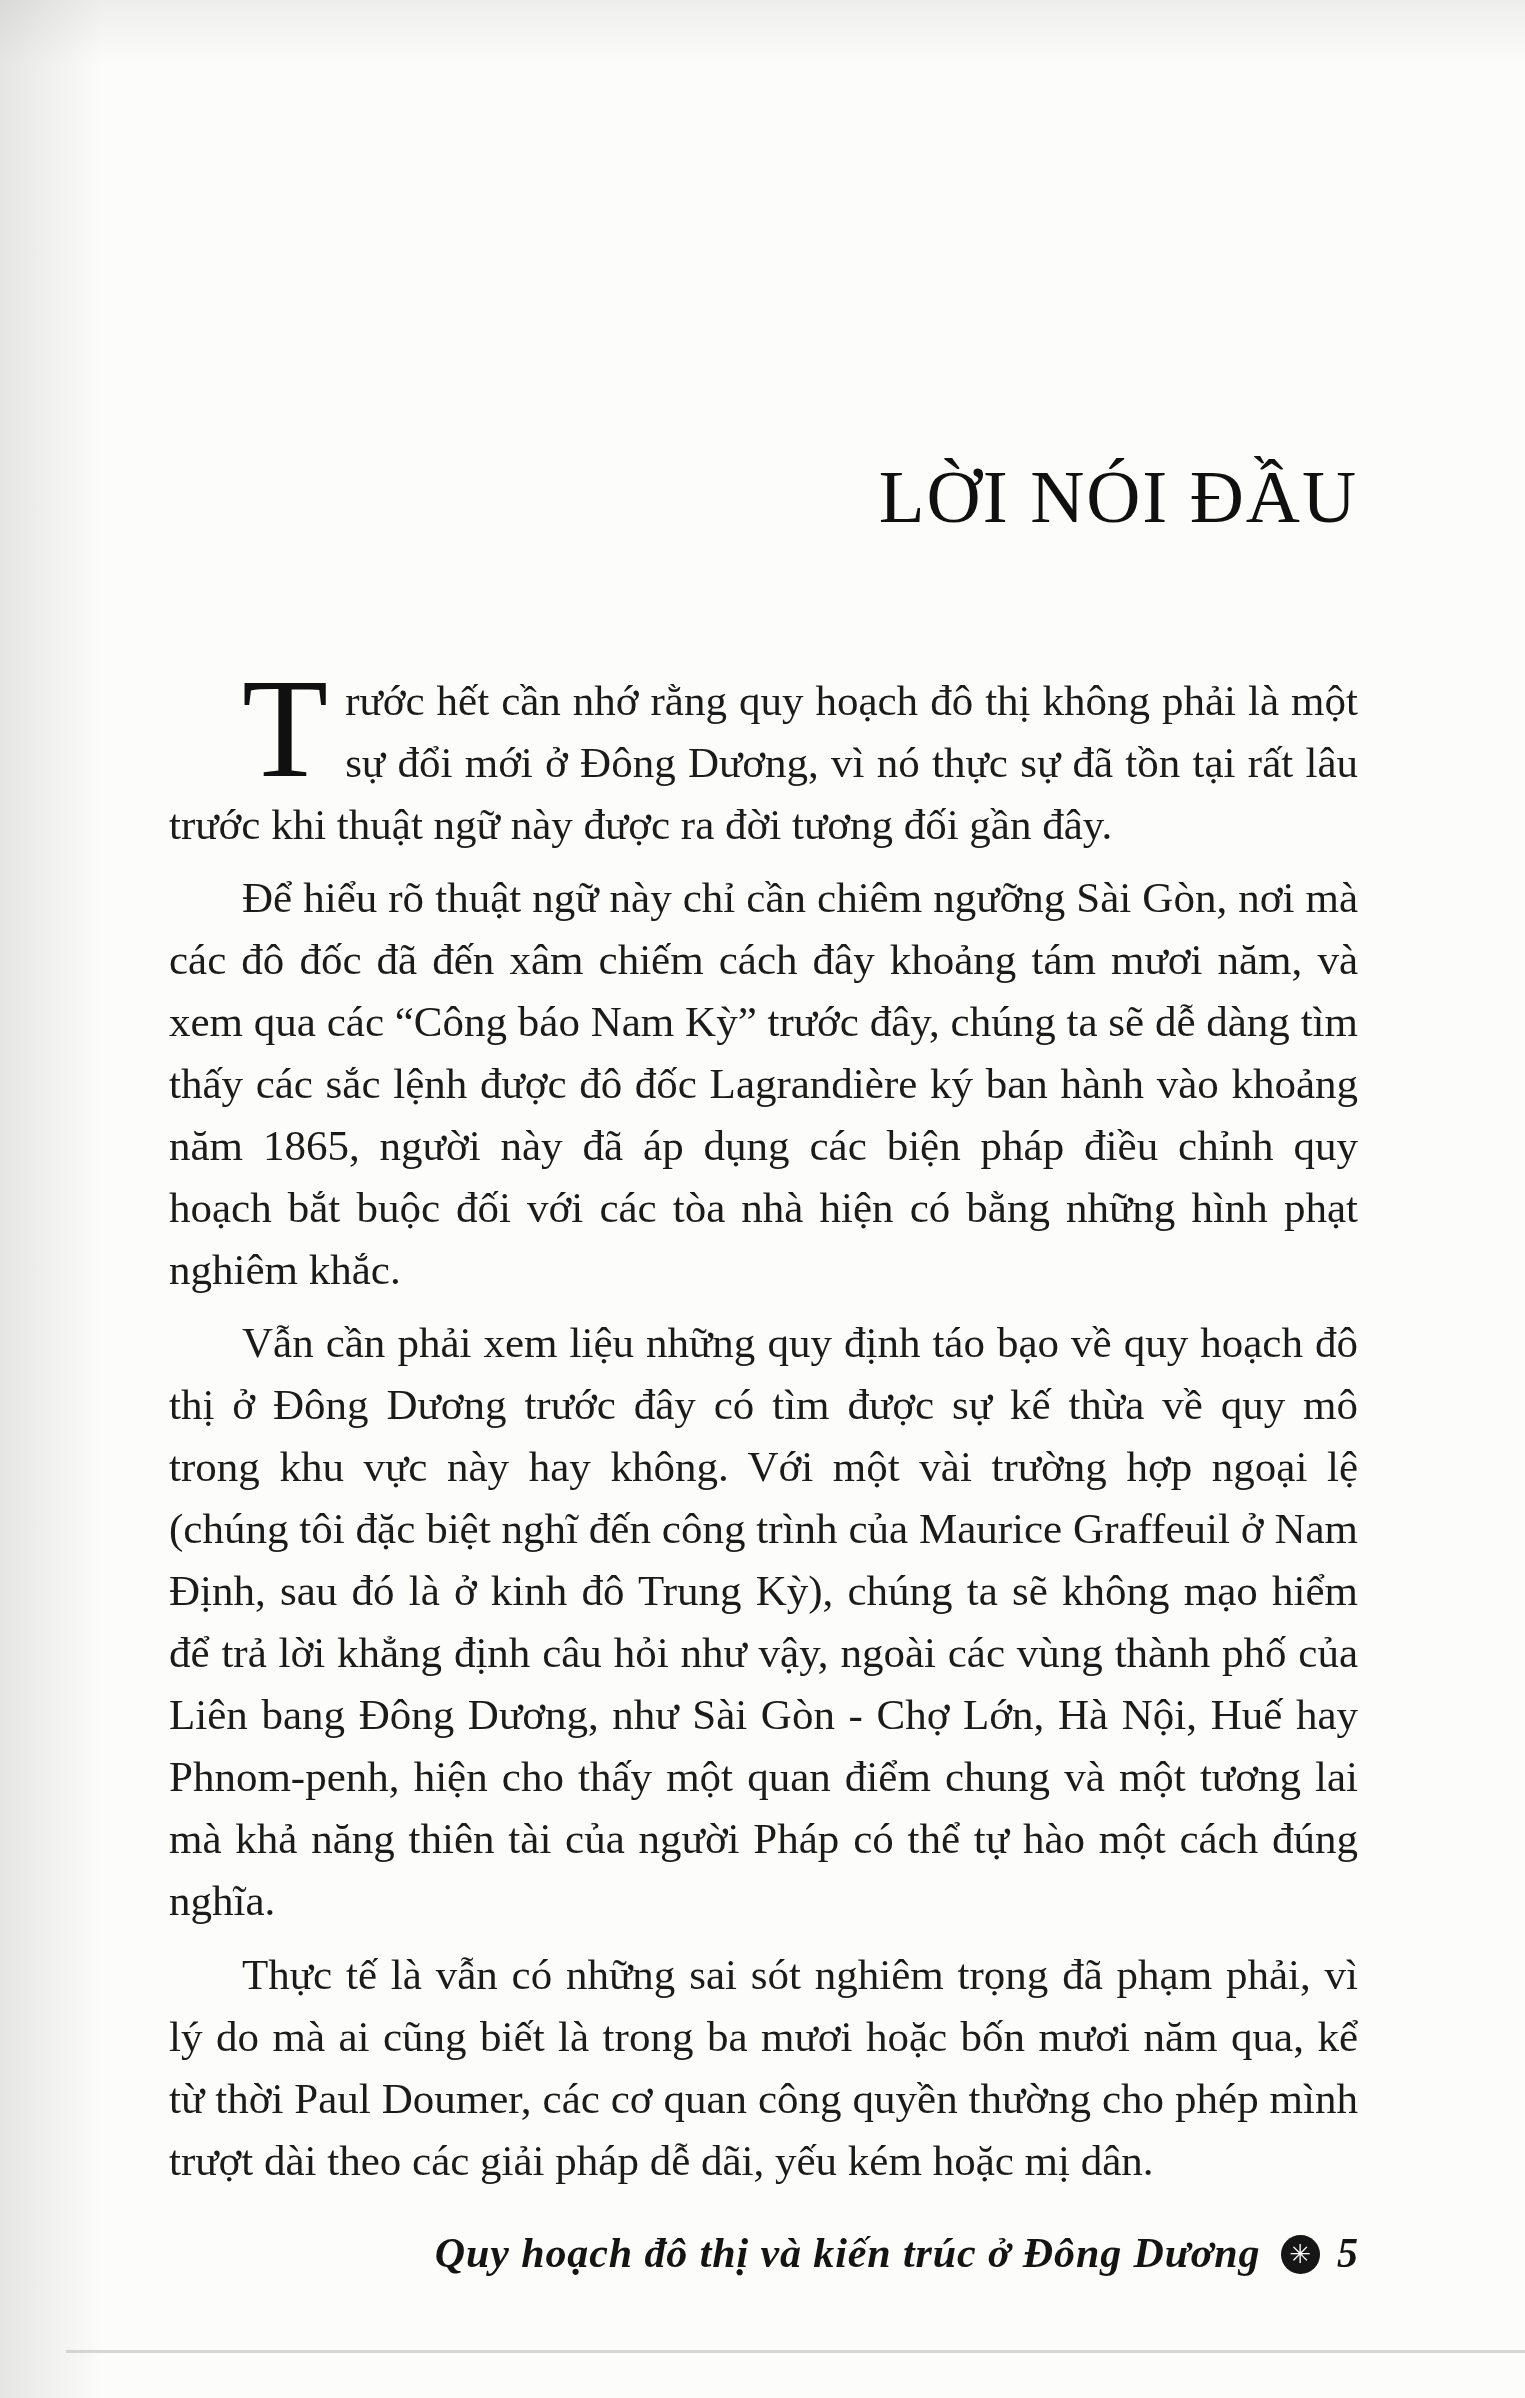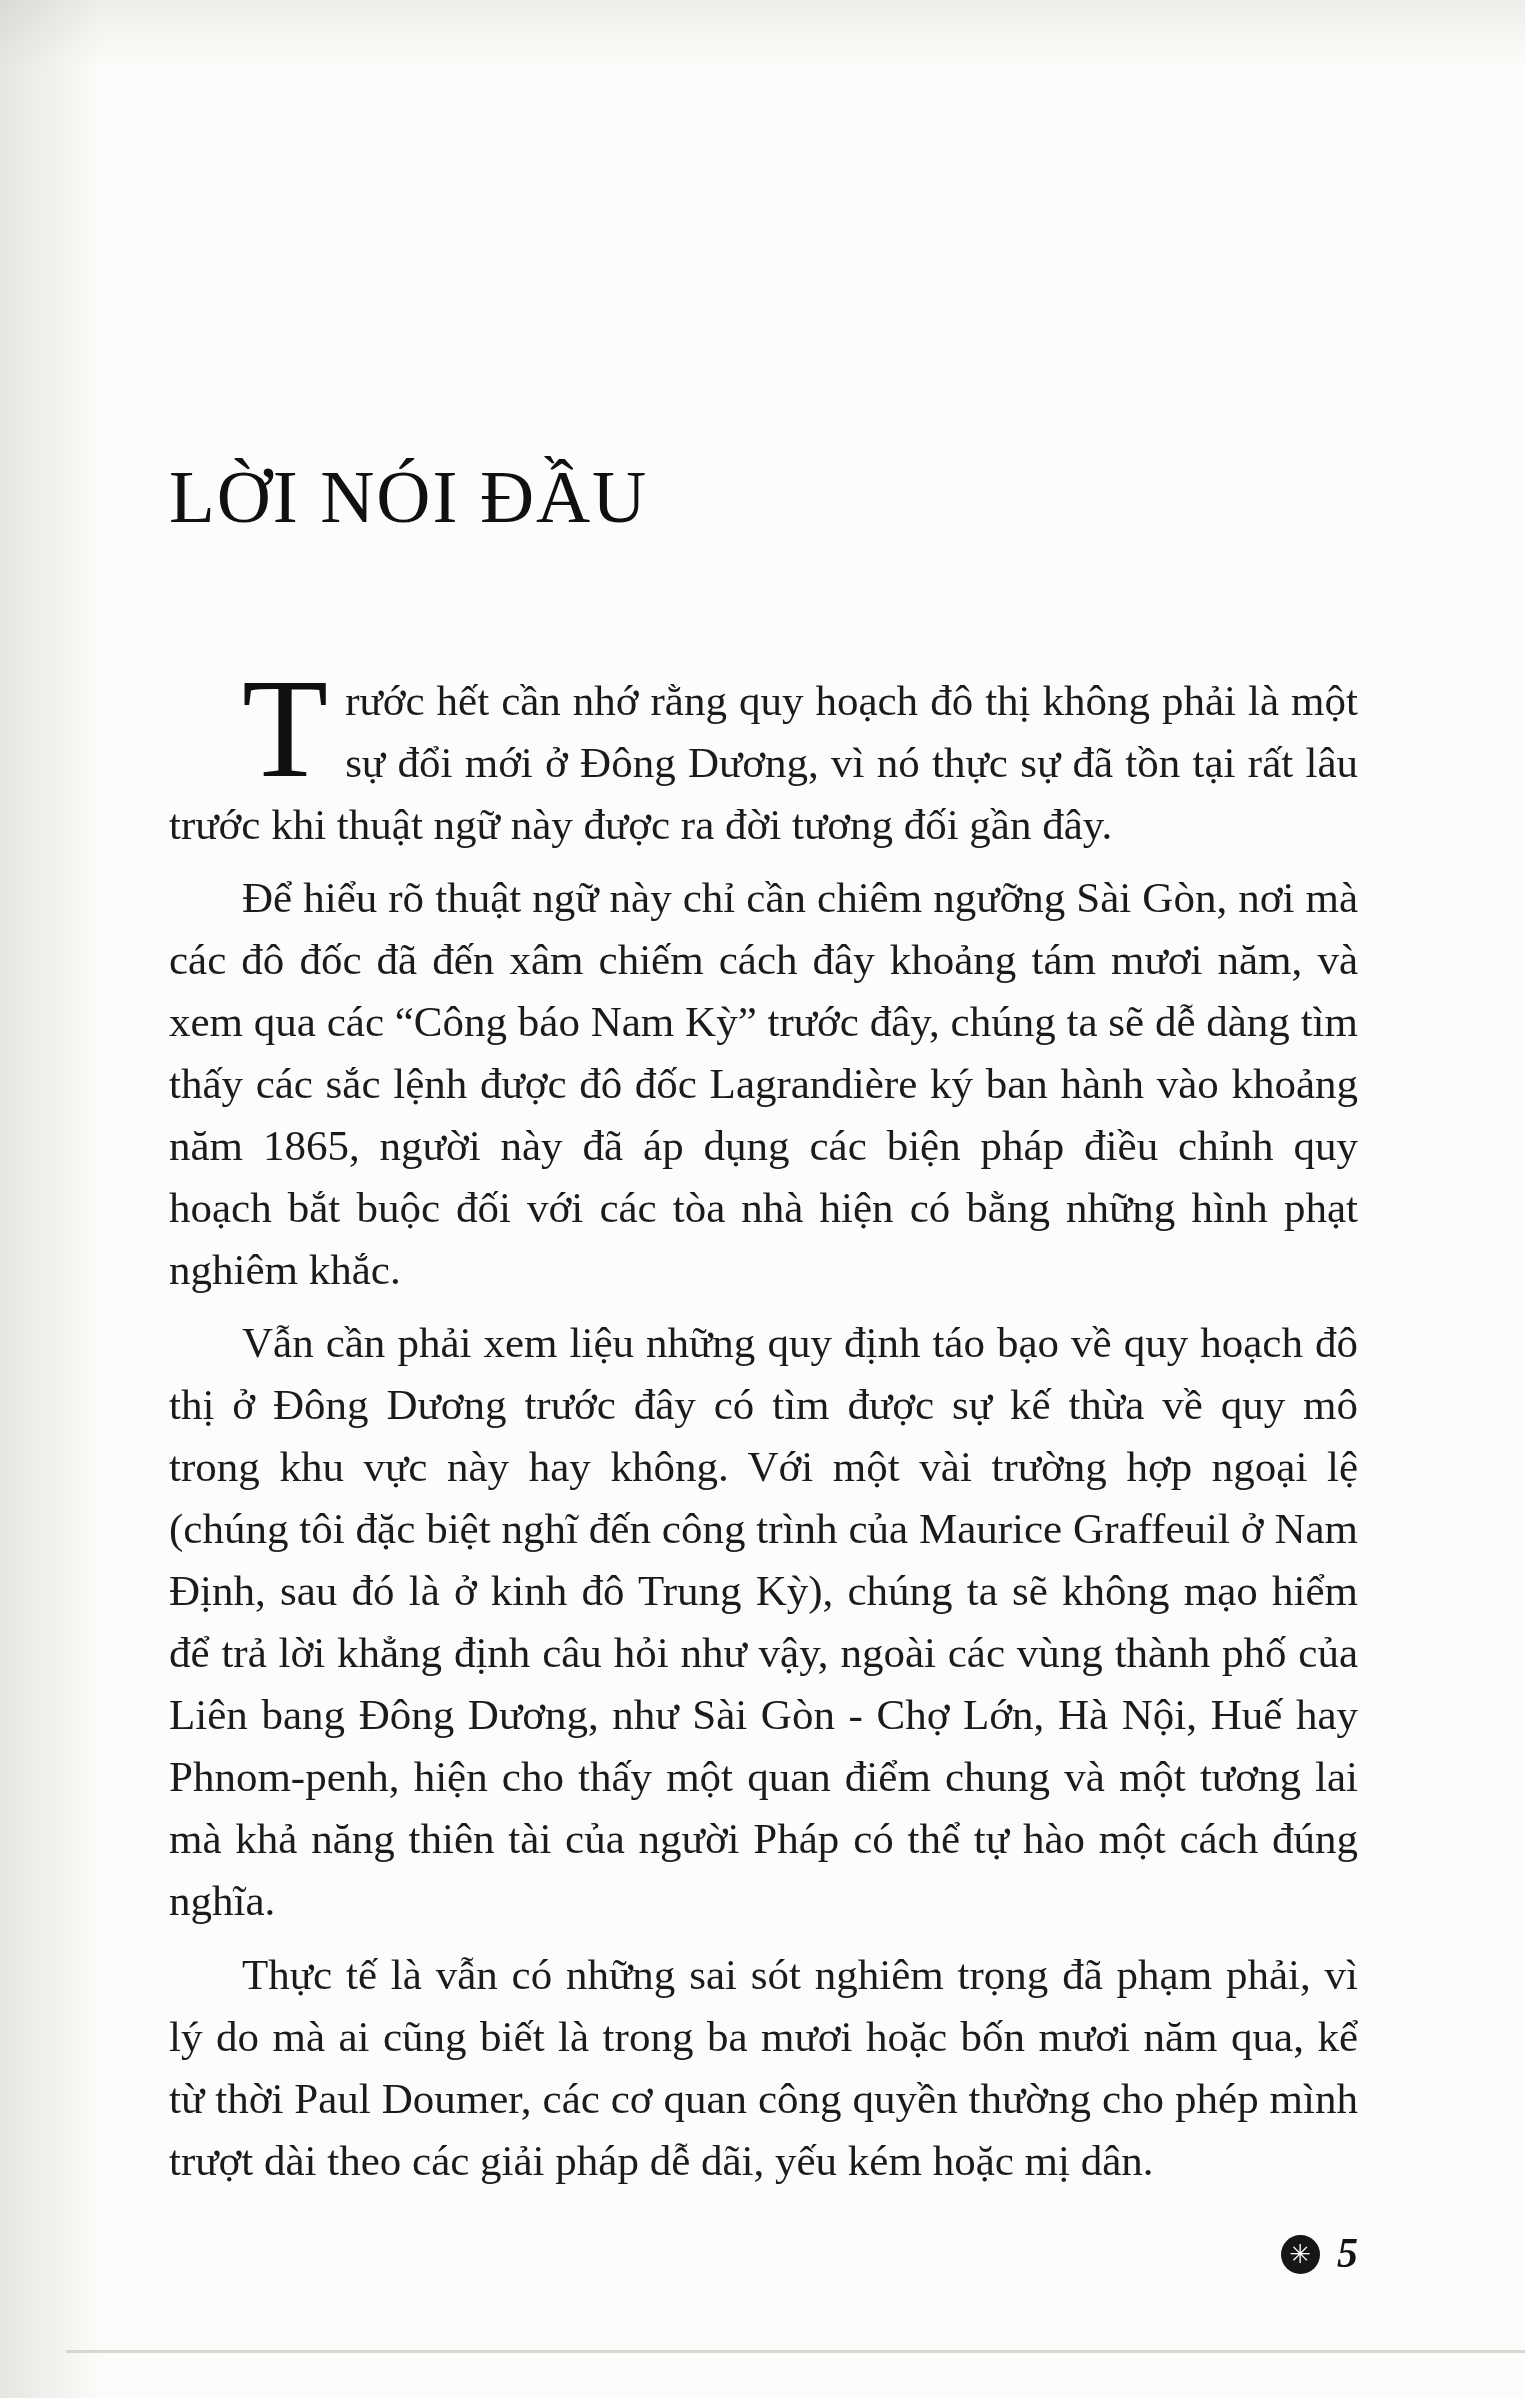--- a/index.html
+++ b/index.html
@@ -41,21 +41,21 @@
     opacity: 0.7;
   }
   .content {
     position: absolute;
     left: 169px;
     right: 167px;
     top: 0;
   }
   .page-title {
     margin-top: 459px;
-    text-align: left;
+    text-align: right;
     font-size: 75px;
     line-height: 1;
     letter-spacing: 1.9px;
     font-weight: 500;
     color: #101010;
   }
   .body-text {
     margin-top: 136px;
     font-size: 43px;
     line-height: 62px;
@@ -148,19 +148,19 @@
       </p>
 
       <p>
         <span>Thực tế là vẫn có những sai sót nghiêm trọng đã phạm phải, vì lý do mà ai cũng biết là trong ba mươi hoặc bốn mươi năm qua, kể từ thời Paul Doumer, các cơ quan công quyền thường cho phép mình trượt dài theo các giải pháp dễ dãi, yếu kém hoặc mị dân.</span>
       </p>
 
     </div>
   </div>
 
   <div class="running-footer">
-    <span class="ornament"><span class="ornament-glyph">✳</span></span><span class="page-number">5</span>
+    <span class="footer-title">Quy hoạch đô thị và kiến trúc ở Đông Dương</span><span class="ornament"><span class="ornament-glyph">✳</span></span><span class="page-number">5</span>
   </div>
 
   <div class="scan-line-bottom"></div>
 
 </div>
 
 
 </body></html>

